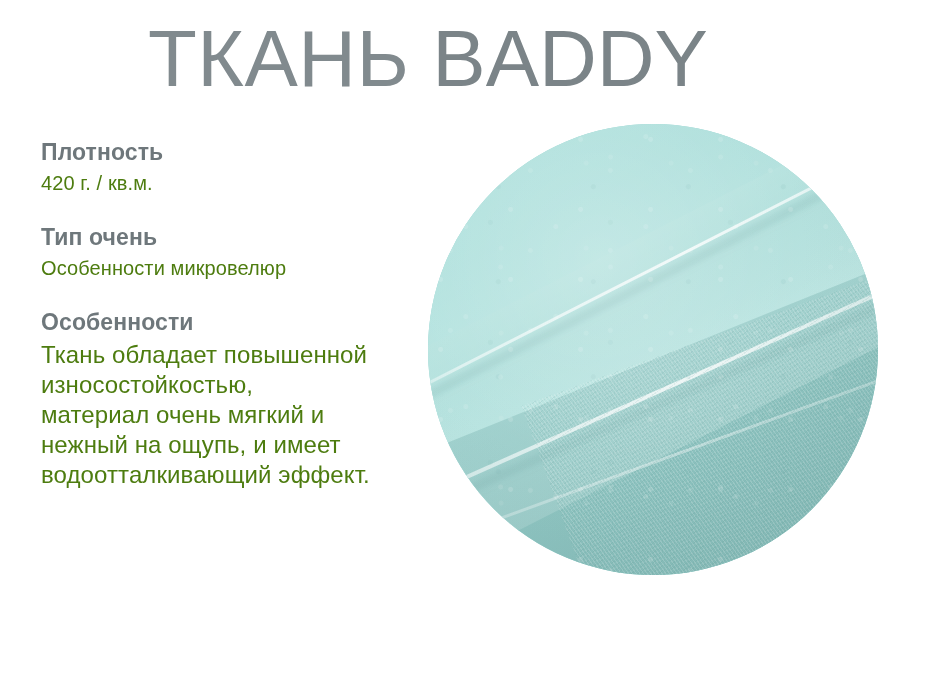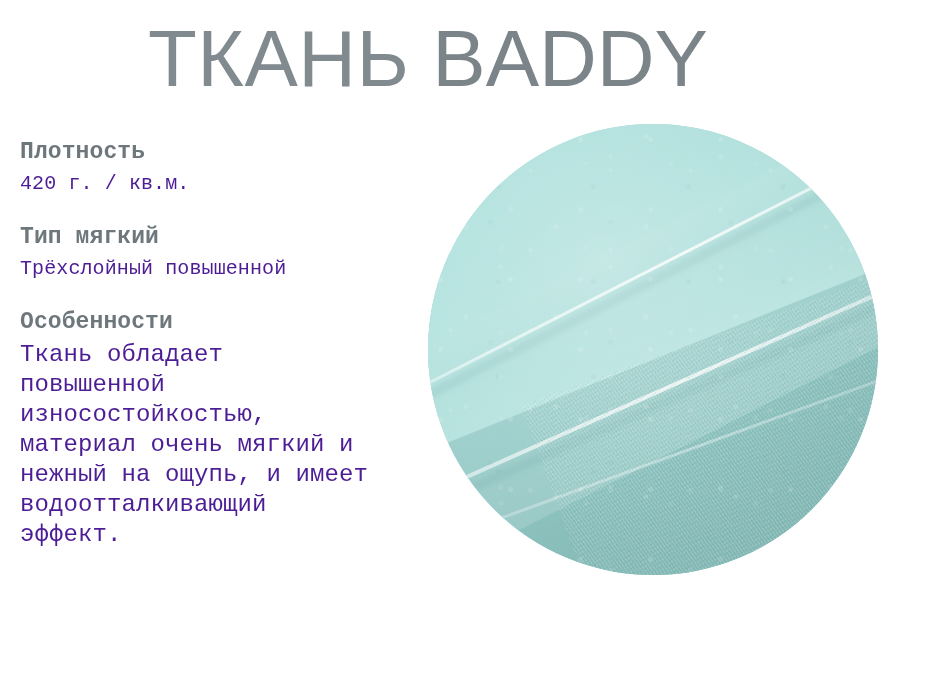--- a/index.html
+++ b/index.html
@@ -36,24 +36,23 @@
   }
   .title .brand {
     font-weight: 500;
     color: #7b8488;
     letter-spacing: 0px;
   }
 
   
   .specs {
     position: absolute;
-    left: 20px;
+    left: 41px;
     top: 138px;
     width: 350px;
-    font-family: Liberation Mono, monospace;
   }
   .spec-block {
     margin-bottom: 26px;
   }
   .spec-block:last-child {
     margin-bottom: 0;
   }
   .spec-block.feature {
     margin-top: 8px;
   }
@@ -62,21 +61,21 @@
     line-height: 29px;
     font-weight: bold;
     color: #6e777b;
     letter-spacing: 0.1px;
     margin: 0 0 3px 0;
   }
   .spec-value {
     font-size: 20px;
     line-height: 27px;
     font-weight: 400;
-    color: #4c1d95;
+    color: #4d7c0f;
     letter-spacing: 0.1px;
     margin: 0;
   }
   .spec-value.multiline {
     white-space: pre-line;
   }
   .spec-value.body {
     font-size: 24px;
     line-height: 30px;
     white-space: pre-line;
@@ -242,22 +241,22 @@
   </div>
 
   <div class="specs">
 
     <div class="spec-block">
       <p class="spec-title">Плотность</p>
       <p class="spec-value">420 г. / кв.м.</p>
     </div>
 
     <div class="spec-block">
-      <p class="spec-title">Тип мягкий</p>
-      <p class="spec-value">Трёхслойный повышенной</p>
+      <p class="spec-title">Тип очень</p>
+      <p class="spec-value">Особенности микровелюр</p>
     </div>
 
 
     <div class="spec-block feature">
       <p class="spec-title">Особенности</p>
       <p class="spec-value body">Ткань обладает повышенной
 износостойкостью,
 материал очень мягкий и
 нежный на ощупь, и имеет
 водоотталкивающий эффект.</p>

